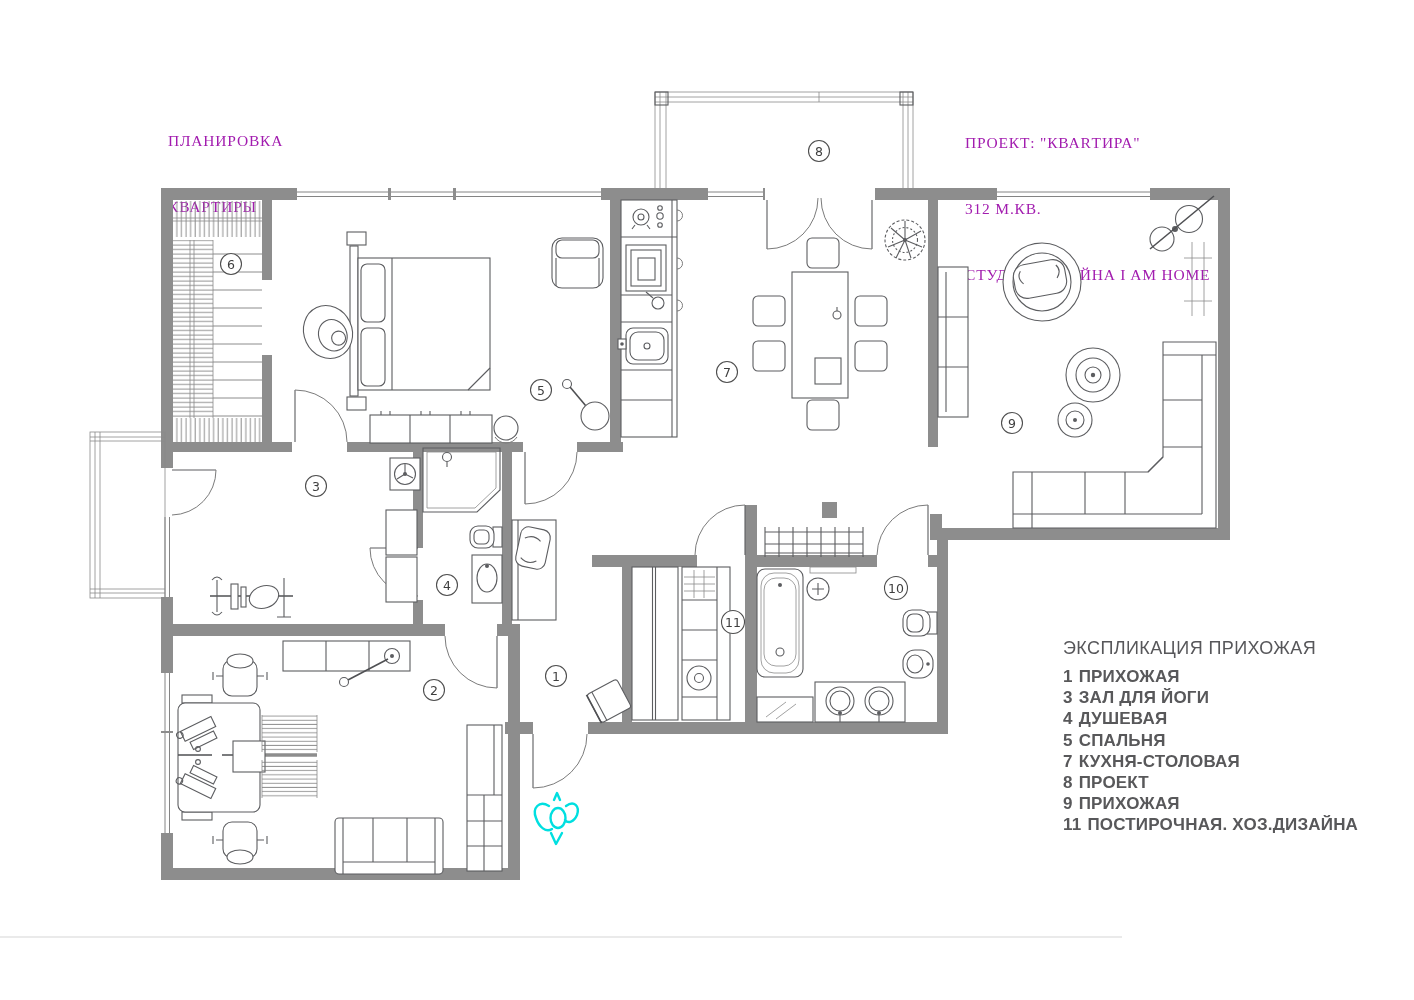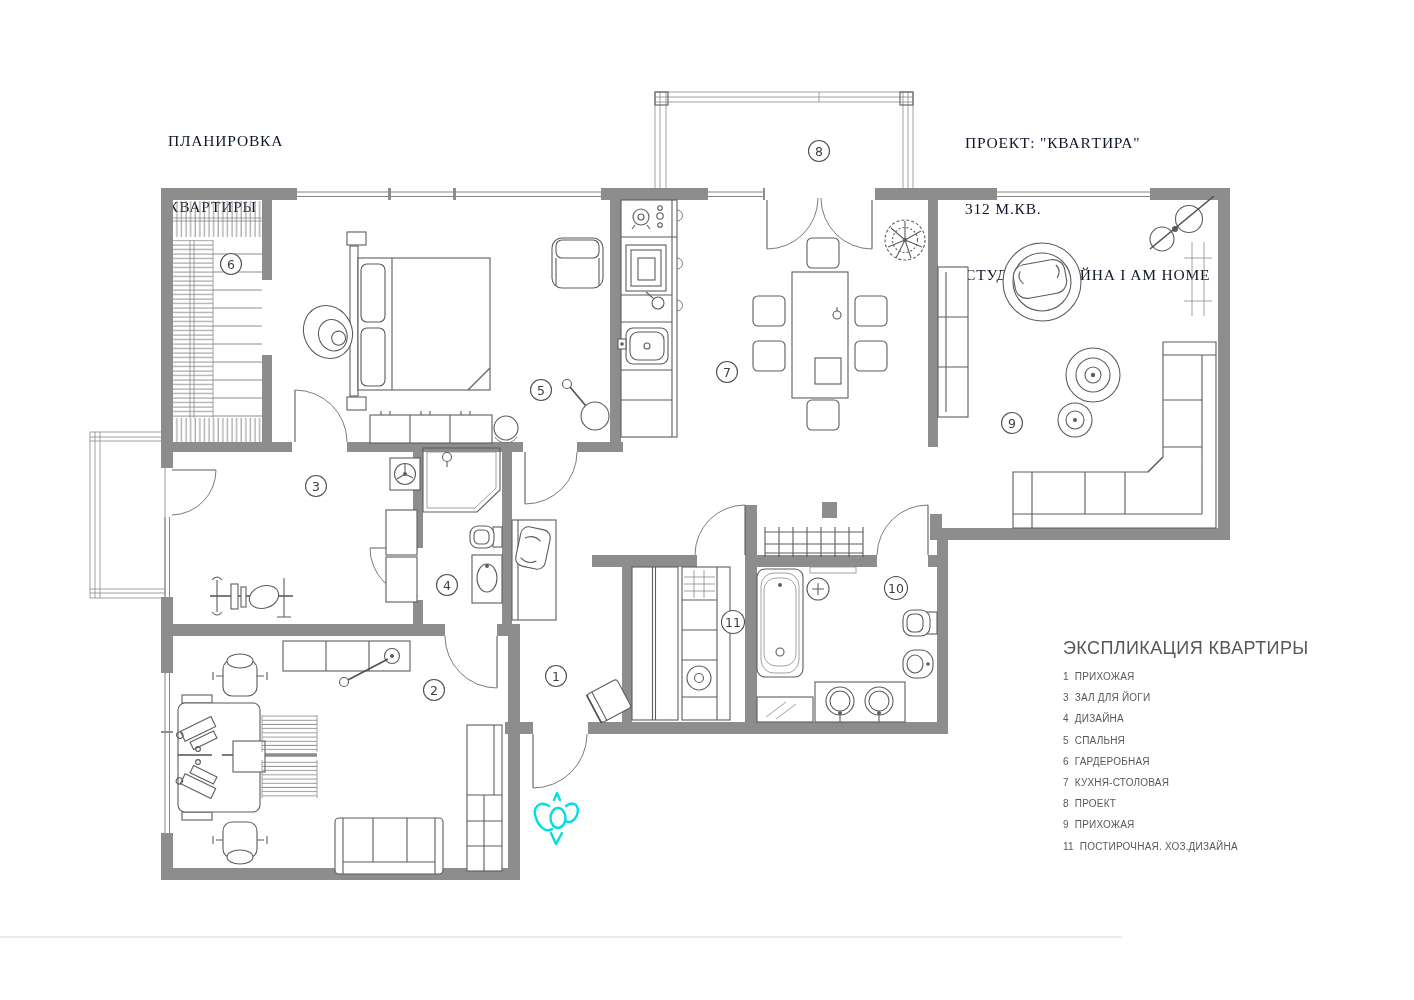--- a/index.html
+++ b/index.html
@@ -1,25 +1,25 @@
 <!DOCTYPE html>
 <html><head>
 <meta charset="utf-8">
 <style>
   html,body{margin:0;padding:0;background:#fff;}
   body{width:1414px;height:1000px;position:relative;overflow:hidden;
        font-family:"Liberation Sans",sans-serif;}
   .abs{position:absolute;}
   
   .serif-block{font-family:"Liberation Serif",serif;font-size:15.5px;line-height:22px;
-               color:#0f172a;letter-spacing:.8px;white-space:pre;}
+               color:#a21caf;letter-spacing:.8px;white-space:pre;}
   
   .legend{left:1063px;top:638px;color:#58585a;}
   .legend-title{font-size:18px;letter-spacing:.4px;margin:0 0 7px 0;color:#57575a;}
-  .legend-list{list-style:none;margin:0;padding:0;font-size:10px;line-height:21.2px;letter-spacing:.2px;}
+  .legend-list{list-style:none;margin:0;padding:0;font-size:17px;line-height:21.2px;letter-spacing:.2px;font-weight:bold;}
   .legend-list li span.num{margin-right:6px;}
   
   .wall{fill:#8d8d8d;stroke:none;}
   .cut{fill:#ffffff;stroke:none;}
   .winln{stroke:#767676;stroke-width:.9;fill:none;}
   .ln{stroke:#5c5d60;stroke-width:1.1;fill:none;}
   .lnw{stroke:#5c5d60;stroke-width:1.1;fill:#fff;}
   .ln2{stroke:#4f5053;stroke-width:1.6;fill:none;}
   .thin{stroke:#8a8a8a;stroke-width:.8;fill:none;}
   .arc{stroke:#7b7b7b;stroke-width:1;fill:none;}
@@ -35,27 +35,26 @@
   <div>КВАРТИРЫ</div>
 </div>
 
 <div class="abs serif-block" style="left:965px;top:88px;">
   <div>ПРОЕКТ: "КВАRТИРА"</div>
   <div>312 М.КВ.</div>
   <div>СТУДИЯ ДИЗАЙНА I AM HOME</div>
 </div>
 
 <div class="abs legend">
-  <div class="legend-title">ЭКСПЛИКАЦИЯ КВАРТИРЫ</div>
+  <div class="legend-title">ЭКСПЛИКАЦИЯ ПРИХОЖАЯ</div>
   <ul class="legend-list">
     <li><span class="num">1</span><span>ПРИХОЖАЯ</span></li>
     <li><span class="num">3</span><span>ЗАЛ ДЛЯ ЙОГИ</span></li>
-    <li><span class="num">4</span><span>ДИЗАЙНА</span></li>
+    <li><span class="num">4</span><span>ДУШЕВАЯ</span></li>
     <li><span class="num">5</span><span>СПАЛЬНЯ</span></li>
-    <li><span class="num">6</span><span>ГАРДЕРОБНАЯ</span></li>
     <li><span class="num">7</span><span>КУХНЯ-СТОЛОВАЯ</span></li>
     <li><span class="num">8</span><span>ПРОЕКТ</span></li>
     <li><span class="num">9</span><span>ПРИХОЖАЯ</span></li>
     <li><span class="num">11</span><span>ПОСТИРОЧНАЯ. ХОЗ.ДИЗАЙНА</span></li>
   </ul>
 </div>
 
 <svg class="abs" style="left:0;top:0;" width="1414" height="1000" viewBox="0 0 1414 1000">
   <defs>
     <pattern id="vhatch" width="4.6" height="10" patternUnits="userSpaceOnUse">

